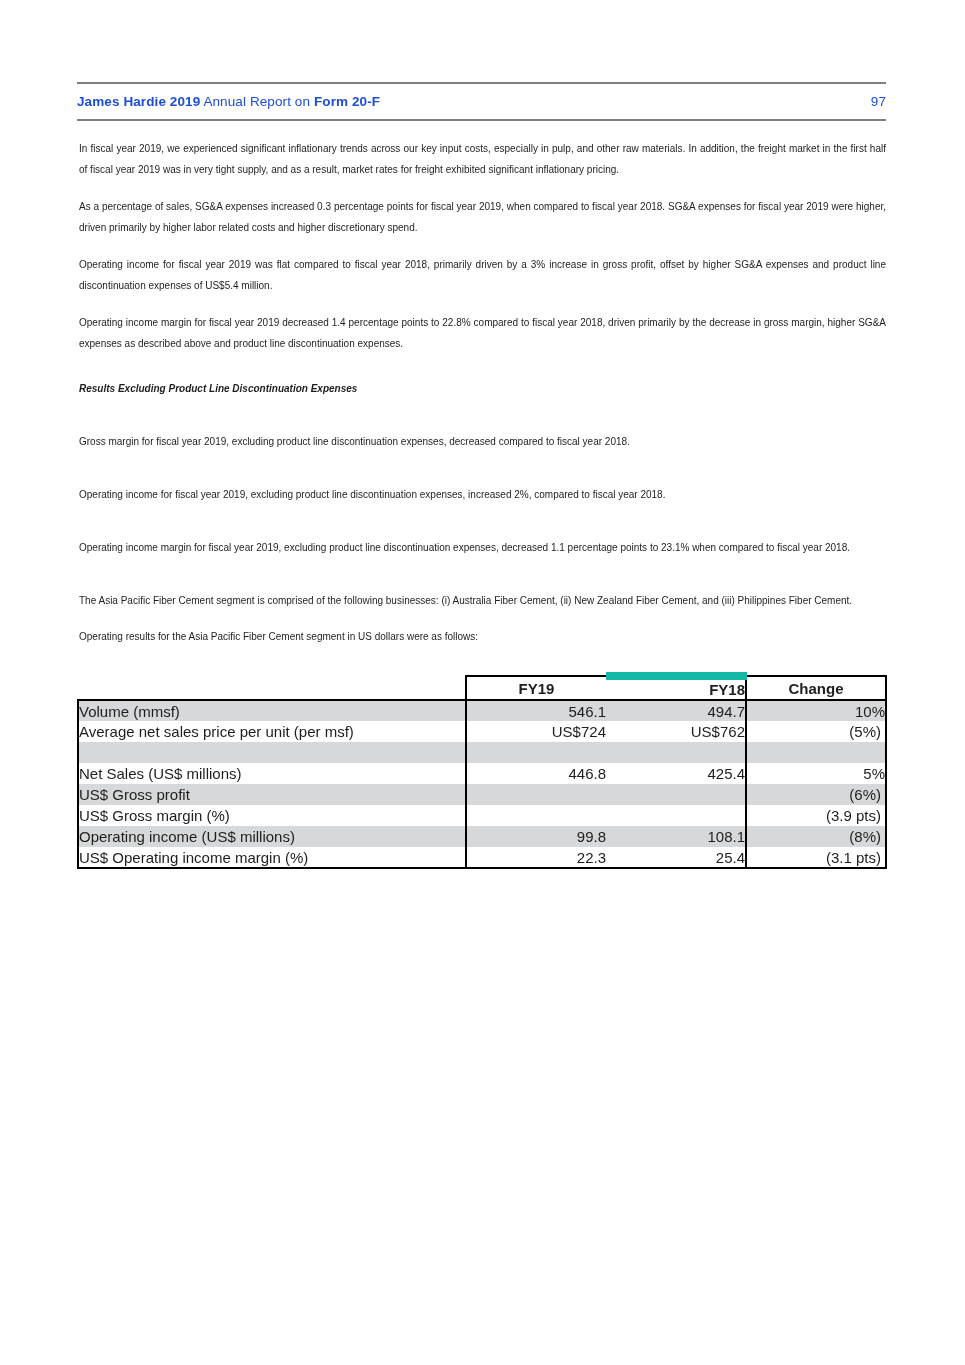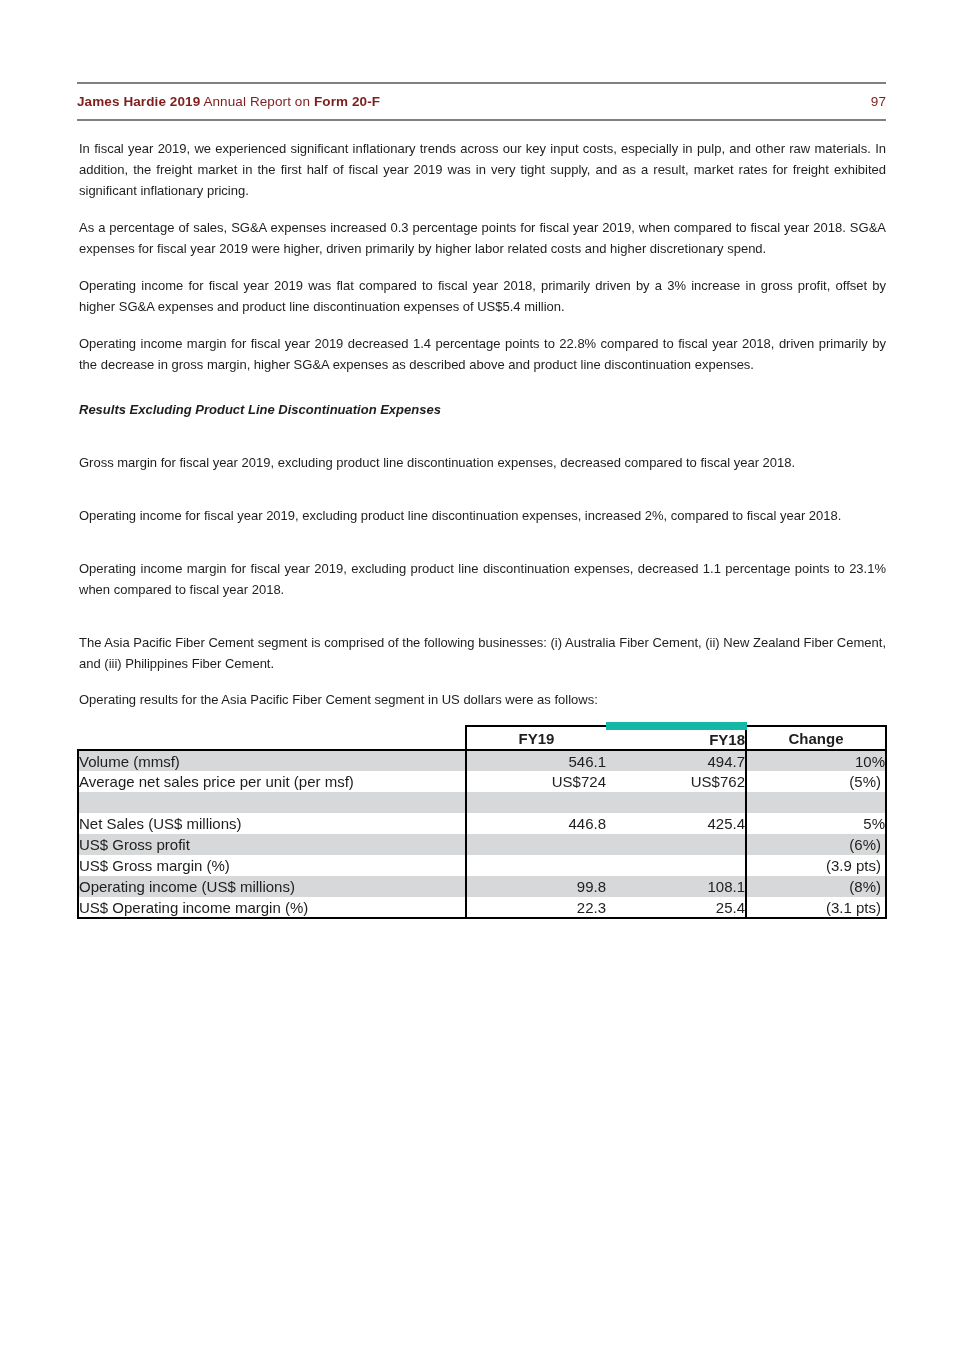--- a/index.html
+++ b/index.html
@@ -16,42 +16,42 @@
     left: 79px; top: 0;
     width: 807px;
   }
   
   .page-header { margin-left: -2px; width: 809px; }
   .rule { height: 2px; background: #7f8083; }
   .rule-top { margin-top: 82px; }
   .header-row {
     height: 35px;
     display: flex; justify-content: space-between; align-items: center;
-    font-size: 13.5px; color: #7f1d1d;
+    font-size: 13.5px; color: #1d4ed8;
     letter-spacing: 0.1px;
   }
   .header-row .b { font-weight: bold; }
   
   .para, .heading {
-    font-size: 13px;
+    font-size: 10px;
     line-height: 21px;
   }
   .para { text-align: justify; margin-top: 16px; }
   .para.first { margin-top: 17px; }
   .para.tight { margin-top: 32px; }
   .heading { font-style: italic; margin-top: 24px; }
   .heading.section-gap { margin-top: 33px; }
   .para.intro-table { margin-top: 15px; }
   
   table.results {
     border-collapse: collapse;
     table-layout: fixed;
     width: 808px;
     margin-left: -2px;
-    margin-top: 12px;
+    margin-top: 25px;
   }
   table.results th, table.results td {
     font-size: 15px;
     vertical-align: middle;
     padding: 0;
     overflow: hidden;
     white-space: nowrap;
   }
   thead th { font-weight: bold; height: 24px; text-align: center; }
   th.h-corner { border: none; }

